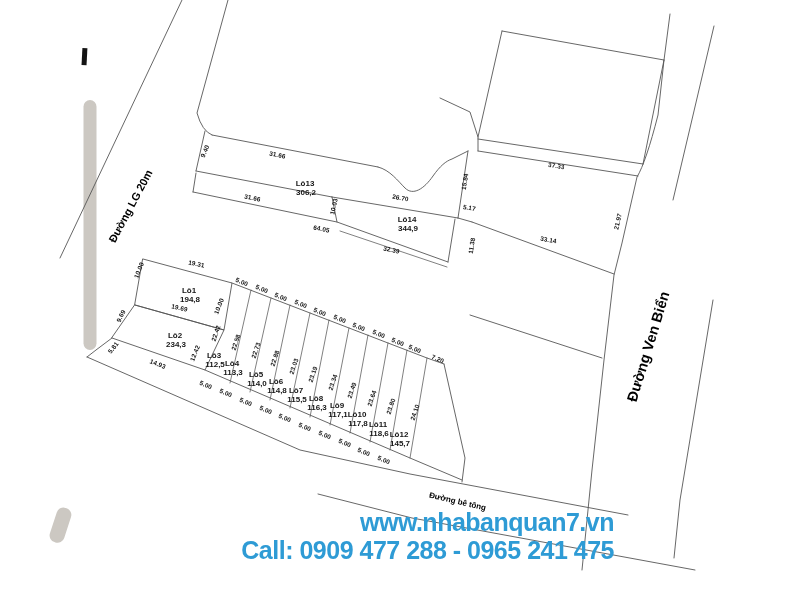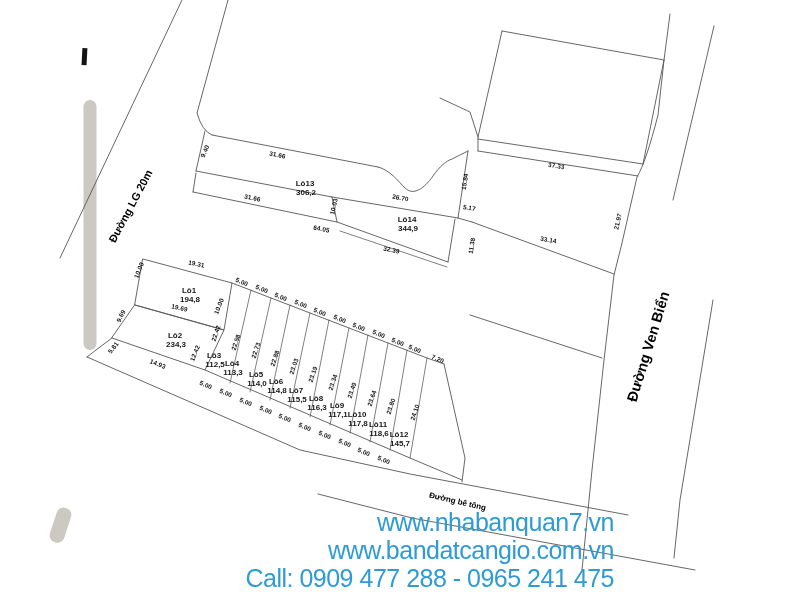--- a/index.html
+++ b/index.html
@@ -8,21 +8,21 @@
   #map{position:absolute;left:0;top:0;}
   #map path, #map line{fill:none;stroke:#565656;stroke-width:0.9;stroke-linejoin:round;stroke-linecap:round;}
   #map .thin{stroke-width:0.75;}
   #map text{fill:#161616;font-family:"Liberation Sans",sans-serif;}
   #map text.dim-label{font-size:6.4px;font-weight:700;letter-spacing:0.1px;}
   #map text.plot-id,#map text.plot-area{font-size:8px;font-weight:700;}
   #map text.road-label{font-weight:700;fill:#000;}
   .graybar{fill:#ccc8c2;}
   .blackmark{fill:#141414;}
   #footer{position:absolute;right:186px;top:508px;text-align:right;
-          font-weight:400;font-size:25px;line-height:28px;color:#2e9bd5;
+          font-weight:700;font-size:25px;line-height:28px;color:#2e9bd5;
           letter-spacing:-0.5px;white-space:nowrap;}
 </style>
 </head>
 <body>
 
 <div id="stage">
 
   <svg id="map" width="800" height="600" viewBox="0 0 800 600">
 
     <rect class="graybar" x="83.5" y="100" width="13" height="250" rx="6.5"></rect>
@@ -170,16 +170,15 @@
       </g>
     <g id="roadLayer">
         <text transform="translate(134,208) rotate(-62)" text-anchor="middle" class="road-label" font-size="11">Đường LG 20m</text>
         <text transform="translate(653,348) rotate(-73)" text-anchor="middle" class="road-label" font-size="14.5">Đường Ven Biển</text>
         <text transform="translate(457,504) rotate(13)" text-anchor="middle" class="road-label" font-size="8">Đường bê tông</text>
       </g>
   </svg>
 
   <div id="footer">
     <div>www.nhabanquan7.vn</div>
-    <div>www.bandatcangio.com.vn</div>
     <div>Call: 0909 477 288 - 0965 241 475</div>
   </div>
 </div>
 
 </body></html>

